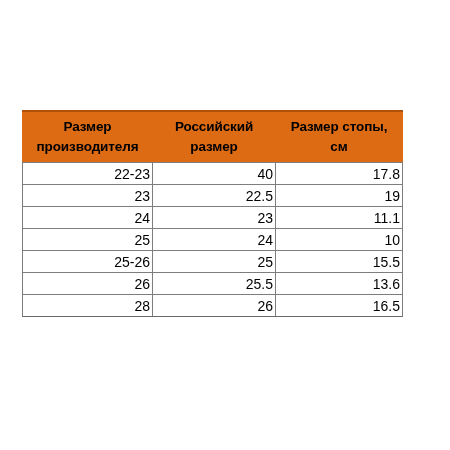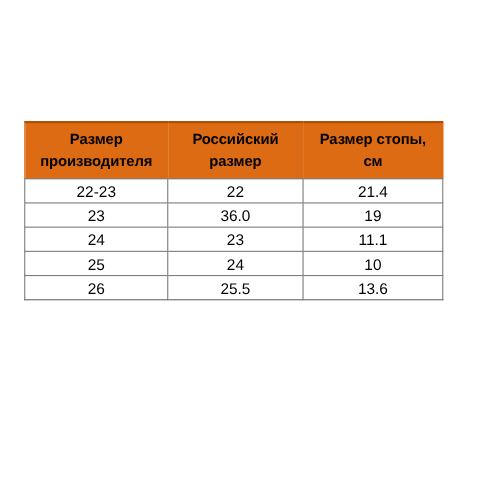--- a/index.html
+++ b/index.html
@@ -66,20 +66,21 @@
   }
 
   table.size-table tbody td {
     font-size: 14px;
     font-weight: normal;
     line-height: 1;
     height: 21px;
     padding: 0 2px;
     background: #ffffff;
     border: 1px solid #7d7d7d;
+    text-align: right;
   }
 
   table.size-table tbody tr:last-child td {
     border-bottom: 1px solid #6a6a6a;
   }
 
   .hdr-line {
     display: block;
   }
 </style>
@@ -107,40 +108,50 @@
           </th>
           <th>
             <span class="hdr-line">Размер стопы,</span>
             <span class="hdr-line">см</span>
           </th>
         </tr>
       </thead>
       <tbody>
         <tr>
           <td>22-23</td>
-          <td>22</td>
-          <td>21.4</td>
+          <td>40</td>
+          <td>17.8</td>
         </tr>
         <tr>
           <td>23</td>
-          <td>36.0</td>
+          <td>22.5</td>
           <td>19</td>
         </tr>
         <tr>
           <td>24</td>
           <td>23</td>
           <td>11.1</td>
         </tr>
         <tr>
           <td>25</td>
           <td>24</td>
           <td>10</td>
         </tr>
         <tr>
+          <td>25-26</td>
+          <td>25</td>
+          <td>15.5</td>
+        </tr>
+        <tr>
           <td>26</td>
           <td>25.5</td>
           <td>13.6</td>
+        </tr>
+        <tr>
+          <td>28</td>
+          <td>26</td>
+          <td>16.5</td>
         </tr>
       </tbody>
     </table>
   </div>
 
 </div>
 
 </body></html>

